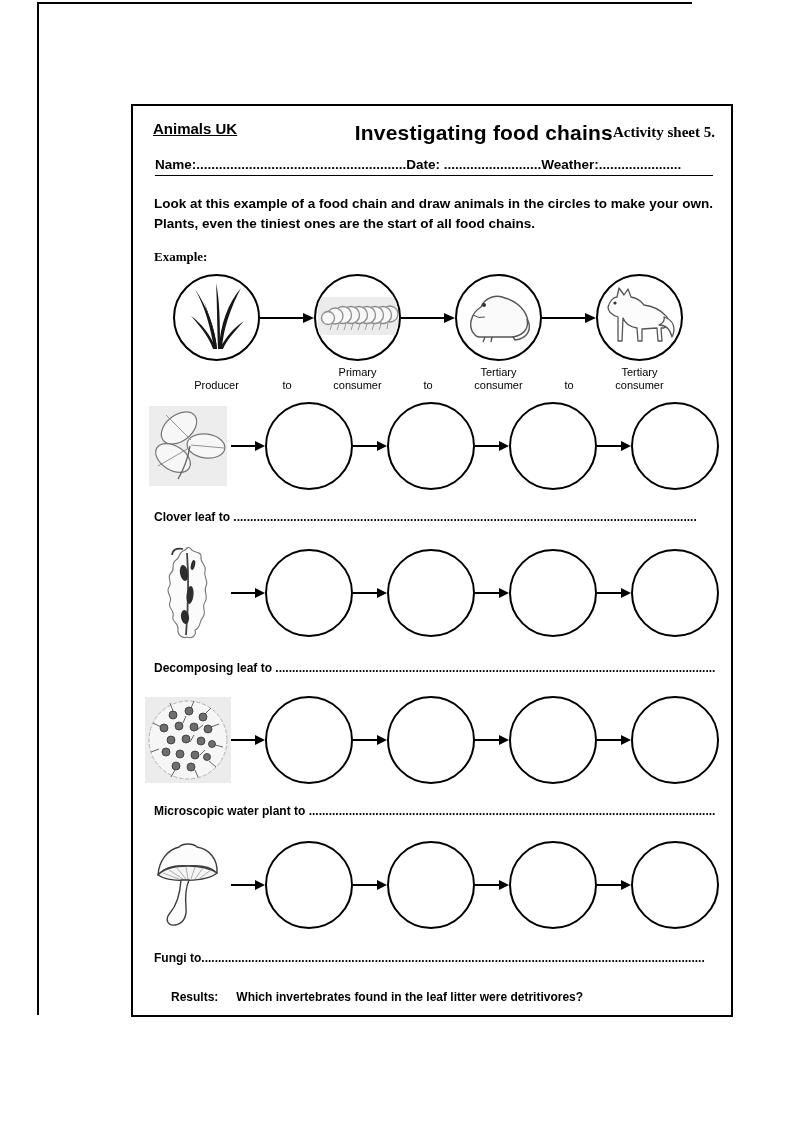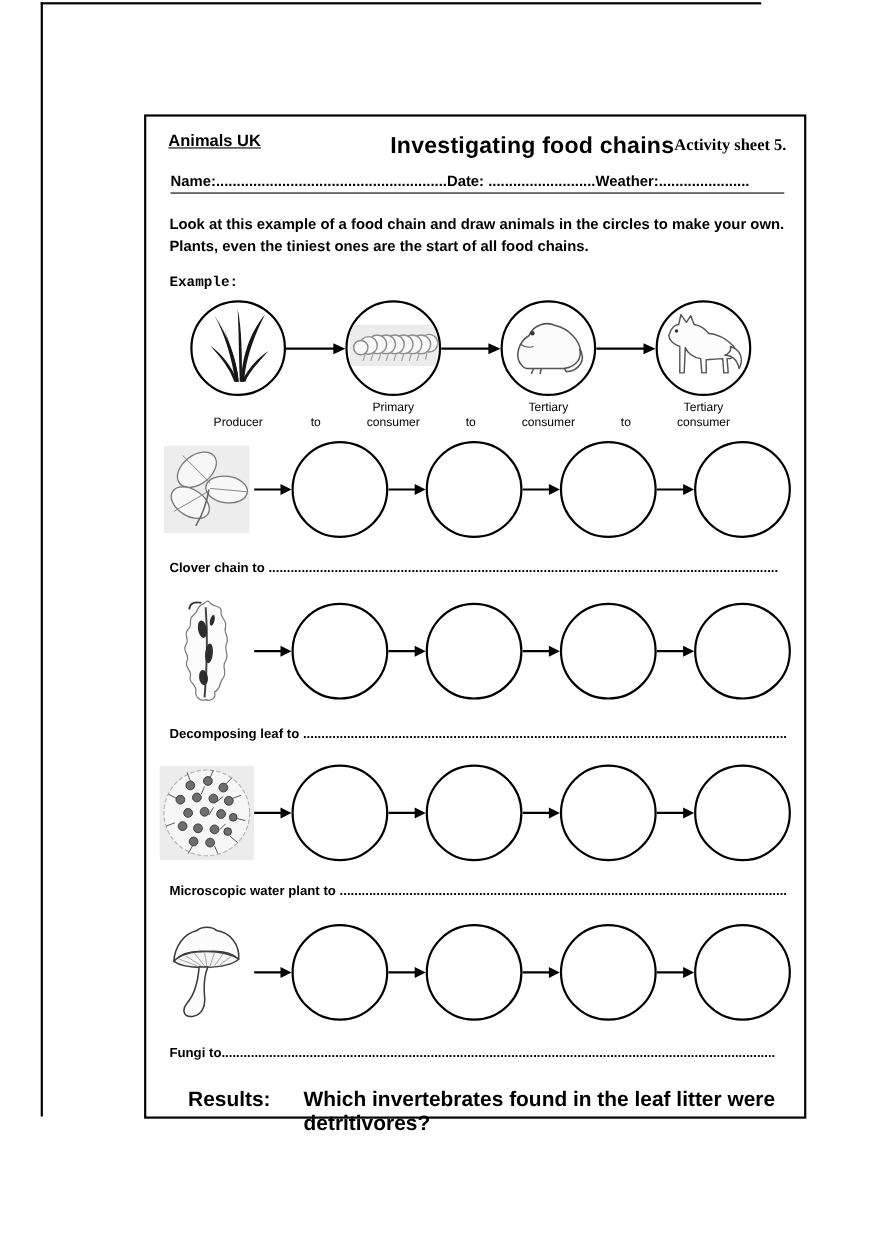--- a/index.html
+++ b/index.html
@@ -13,40 +13,40 @@
   .hdr{display:flex;align-items:flex-start;padding:14px 16px 0 20px;}
   .brand{font-weight:bold;font-size:15px;text-decoration:underline;white-space:nowrap;}
   .title{flex:1;text-align:right;font-weight:bold;font-size:21px;margin-top:1px;letter-spacing:0.2px;}
   .sheetno{font-family:"Liberation Serif","DejaVu Serif",serif;font-weight:bold;font-size:15px;margin-top:4px;white-space:nowrap;}
 
   .nameline{margin:12px 18px 0 22px;border-bottom:1.5px solid #000;padding-bottom:3px;
             font-weight:bold;font-size:13.5px;white-space:nowrap;overflow:hidden;}
 
   .intro{margin:18px 18px 0 21px;font-weight:bold;font-size:13.5px;line-height:20px;}
 
-  .exheading{margin:15px 0 0 21px;font-family:Liberation Mono, monospace;font-weight:bold;font-size:13px;}
+  .exheading{margin:15px 0 0 21px;font-family:Liberation Serif, serif;font-weight:bold;font-size:13px;}
 
   .exrow{margin-top:9px;padding-left:40px;display:flex;align-items:center;}
   .excircle{width:87px;height:87px;border:2px solid #000;border-radius:50%;box-sizing:border-box;
             display:flex;align-items:center;justify-content:center;flex:none;overflow:hidden;}
   .arrslot{flex:none;display:flex;align-items:center;justify-content:center;}
 
   .exlabels{margin-top:5px;padding-left:40px;display:flex;align-items:flex-end;}
   .lblslot{width:87px;flex:none;text-align:center;font-size:11px;line-height:13px;}
   .toslot{width:54px;flex:none;text-align:center;font-size:11px;line-height:13px;}
 
   .chainrow{display:flex;align-items:center;padding-left:12px;}
   .chainrow.first{margin-top:10px;}
   .chainrow.next{margin-top:18px;}
   .startimg{width:86px;flex:none;display:flex;align-items:center;justify-content:center;}
   .blankcircle{width:88px;height:88px;border:2px solid #000;border-radius:50%;box-sizing:border-box;flex:none;background:#fff;}
 
   .caption{margin:20px 16px 0 21px;font-weight:bold;font-size:12px;white-space:nowrap;overflow:hidden;height:17px;}
 
-  .results{margin:22px 0 0 38px;display:flex;gap:30px;font-weight:bold;font-size:19px;}
+  .results{margin:22px 0 0 38px;display:flex;gap:18px;font-weight:bold;font-size:12px;}
 </style>
 </head>
 <body>
 
 <div class="page">
   <div class="edge-top"></div>
   <div class="edge-left"></div>
 
   <div class="sheet">
 
@@ -194,21 +194,21 @@
       </div>
       <div class="blankcircle"></div>
       <div class="arrslot">
         <svg width="34" height="12" viewBox="0 0 34 12">
             <line x1="0" y1="6" x2="25" y2="6" stroke="#000" stroke-width="2"></line>
             <polygon points="24,1 34,6 24,11" fill="#000"></polygon>
           </svg>
       </div>
       <div class="blankcircle"></div>
     </div>
-    <div class="caption">Clover chain to ...........................................................................................................................................</div>
+    <div class="caption">Clover leaf to ...........................................................................................................................................</div>
 
     <div class="chainrow next">
       <div class="startimg">
         <svg width="50" height="96" viewBox="0 0 50 96">
           <g stroke="#777" fill="#fbfbfb" stroke-width="1.1" stroke-linejoin="round">
             <path d="M22,5 C15,7 18,12 13,15 C7,19 13,24 8,28 C3,33 10,37 6,42 C2,48 10,51 7,57 C4,63 12,65 10,71 C8,77 16,78 15,84 C14,90 20,94 24,92 C28,94 34,91 32,85 C38,83 36,76 40,72 C44,67 38,62 42,57 C46,51 40,47 43,41 C46,35 40,32 42,26 C44,20 37,18 38,12 C39,6 30,8 28,4 C26,1 24,3 22,5 Z"></path>
           </g>
           <path d="M20,4 Q10,2 9,10" stroke="#333" stroke-width="1.6" fill="none"></path>
           <path d="M24,8 C26,35 25,65 23,90" stroke="#444" fill="none" stroke-width="1.8"></path>
           <g fill="#2d2d2d">

